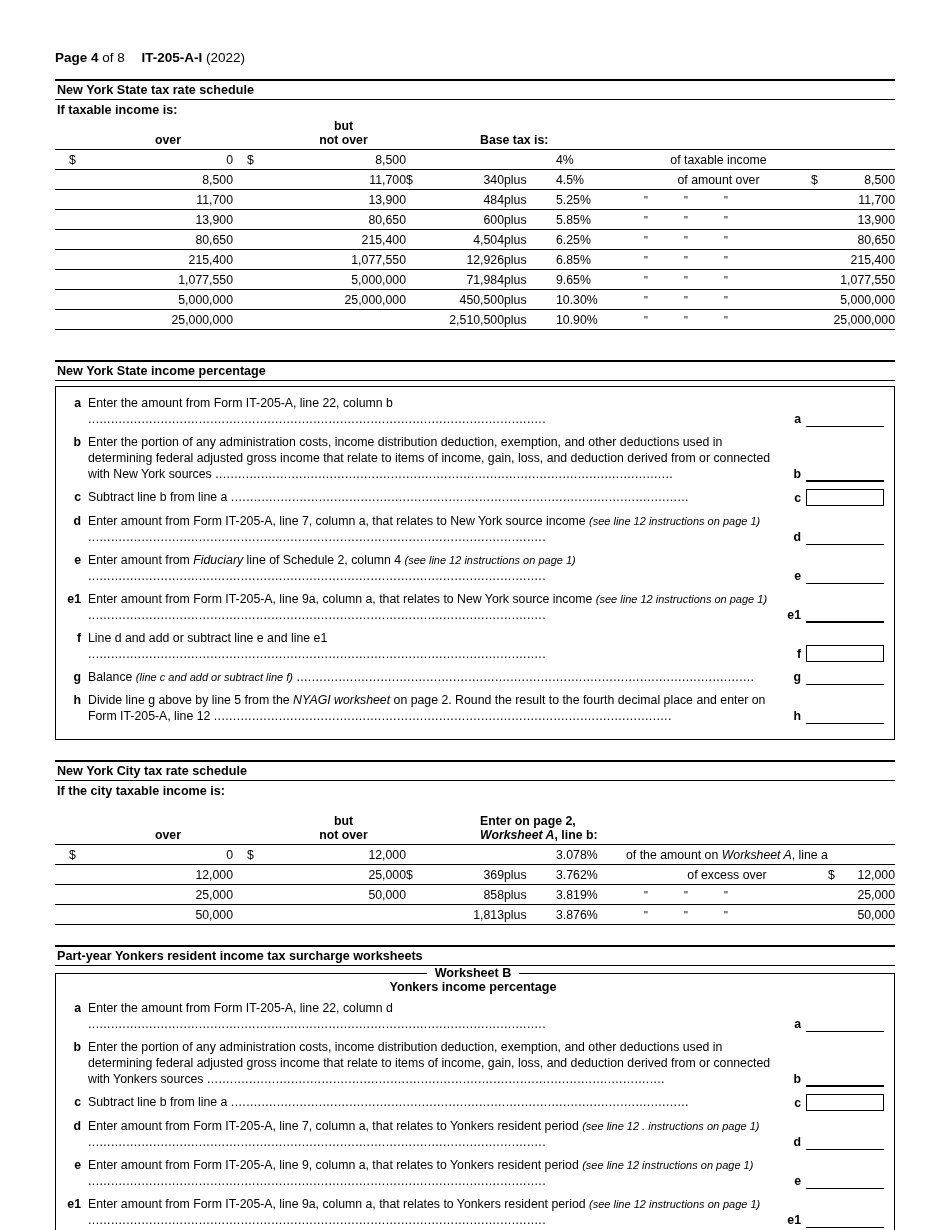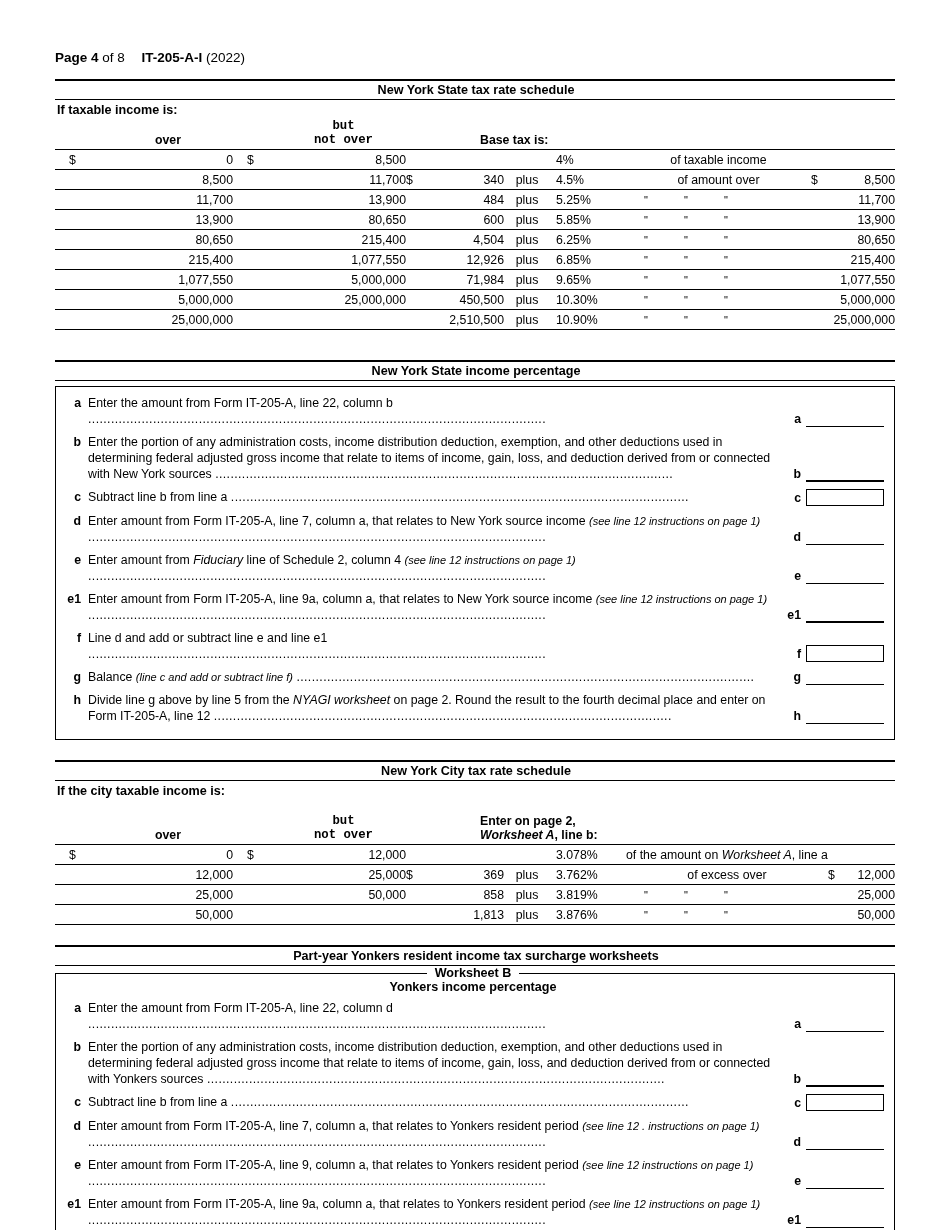--- a/index.html
+++ b/index.html
@@ -33,21 +33,20 @@
 
   
   .rule-thick {
     border-top: 2.2px solid #000;
   }
   .section-title {
     font-size: 12.6px;
     font-weight: bold;
     padding: 2px 0 2px 2px;
     border-bottom: 1.1px solid #000;
-    text-align: center;
   }
   .subtitle {
     font-size: 12.6px;
     font-weight: bold;
     padding: 3px 0 1px 2px;
   }
 
   
   table.rates {
     width: 100%;
@@ -70,35 +69,35 @@
   }
   table.rates tbody tr:last-child {
     border-bottom: 1.1px solid #000;
   }
   .c-over      { text-align: right; width: 130px; }
   .c-notover   { text-align: right; width: 125px; }
   .c-dollar1   { text-align: left;  width: 34px; padding-left: 14px !important; }
   .c-dollar2   { text-align: left;  width: 34px; padding-left: 14px !important; }
   .c-basedol   { text-align: left;  width: 26px; }
   .c-base      { text-align: right; width: 72px; }
-  .c-plus      { text-align: center; width: 46px; }
+  .c-plus      { width: 46px; }
   .c-pct       { text-align: left;  width: 70px; padding-left: 6px !important; }
   .c-of        { text-align: center;  width: 185px; }
   .c-amtdol    { text-align: left;  width: 22px; }
   .c-amt       { text-align: right; }
 
   .ditto-cell { text-align: left; }
   .ditto {
     display: inline-block;
     font-size: 11px;
   }
   .ditto span { display: inline-block; width: 40px; text-align: center; }
 
   .hdr-over    { text-align: center; }
-  .hdr-notover { text-align: center; font-family: Liberation Mono, monospace; }
+  .hdr-notover { text-align: center; }
   .hdr-base    { text-align: left; padding-left: 74px !important; }
 
   
   .ws-box {
     border: 1.2px solid #000;
     margin-top: 5px;
     padding: 8px 10px 8px 6px;
     box-sizing: border-box;
   }
   .ws-fieldset {

